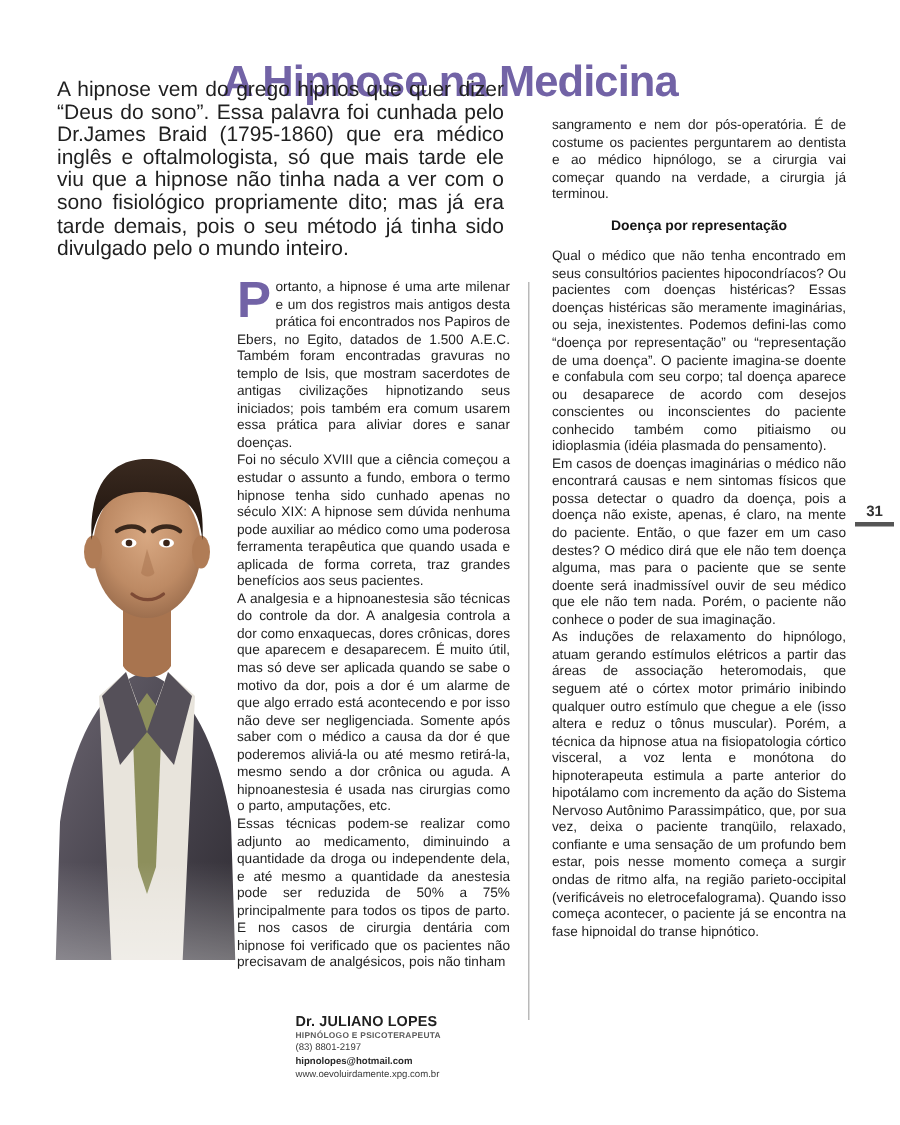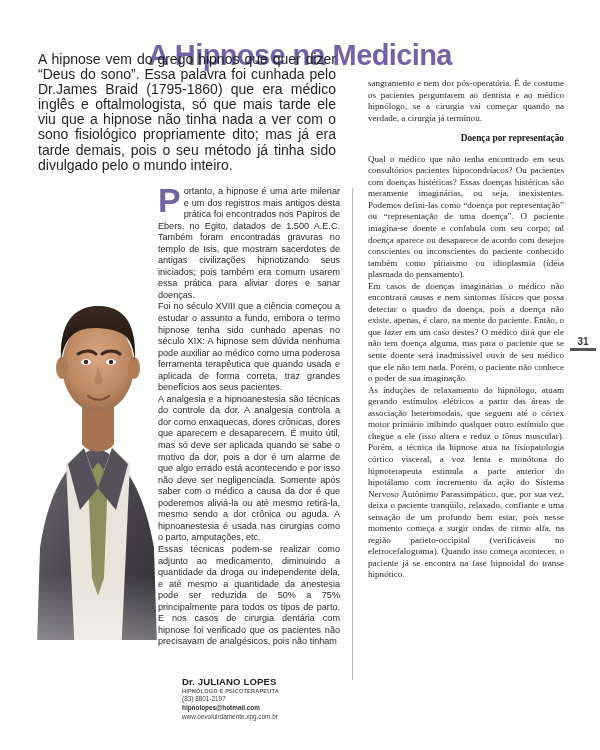--- a/index.html
+++ b/index.html
@@ -94,35 +94,34 @@
   
   .col-right {
     position: absolute;
     left: 368px;
     top: 78px;
     width: 196px;
     font-size: 9.1px;
     line-height: 11.55px;
     text-align: justify;
     color: #1f1f1f;
-    font-family: Liberation Serif, serif;
   }
   .col-right p { margin: 0; }
   .subhead {
     font-weight: bold;
     font-size: 9.3px;
     margin: 9px 0 9px 0 !important;
-    text-align: right;
+    text-align: center;
     color: #141414;
   }
 
   
   .author-block {
     position: absolute;
-    left: 182px;
+    left: 197px;
     top: 676px;
     width: 200px;
     color: #1f1f1f;
   }
   .author-name {
     font-size: 9.6px;
     font-weight: bold;
     letter-spacing: 0.1px;
     line-height: 11px;
   }

